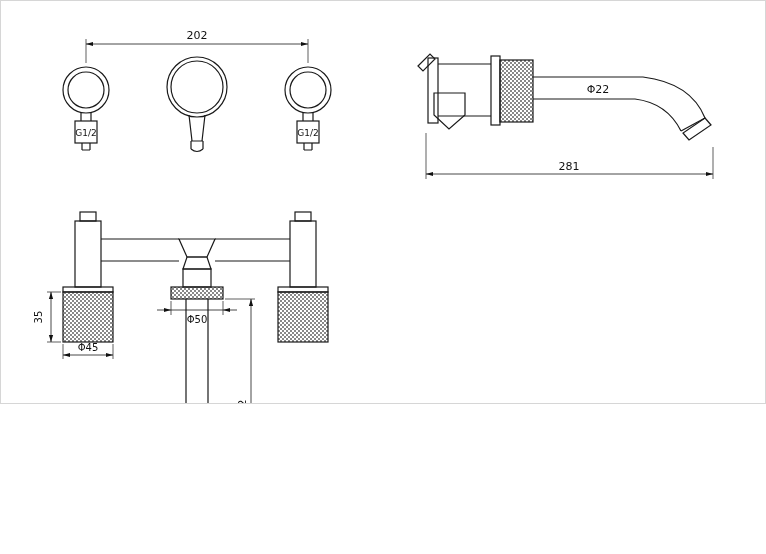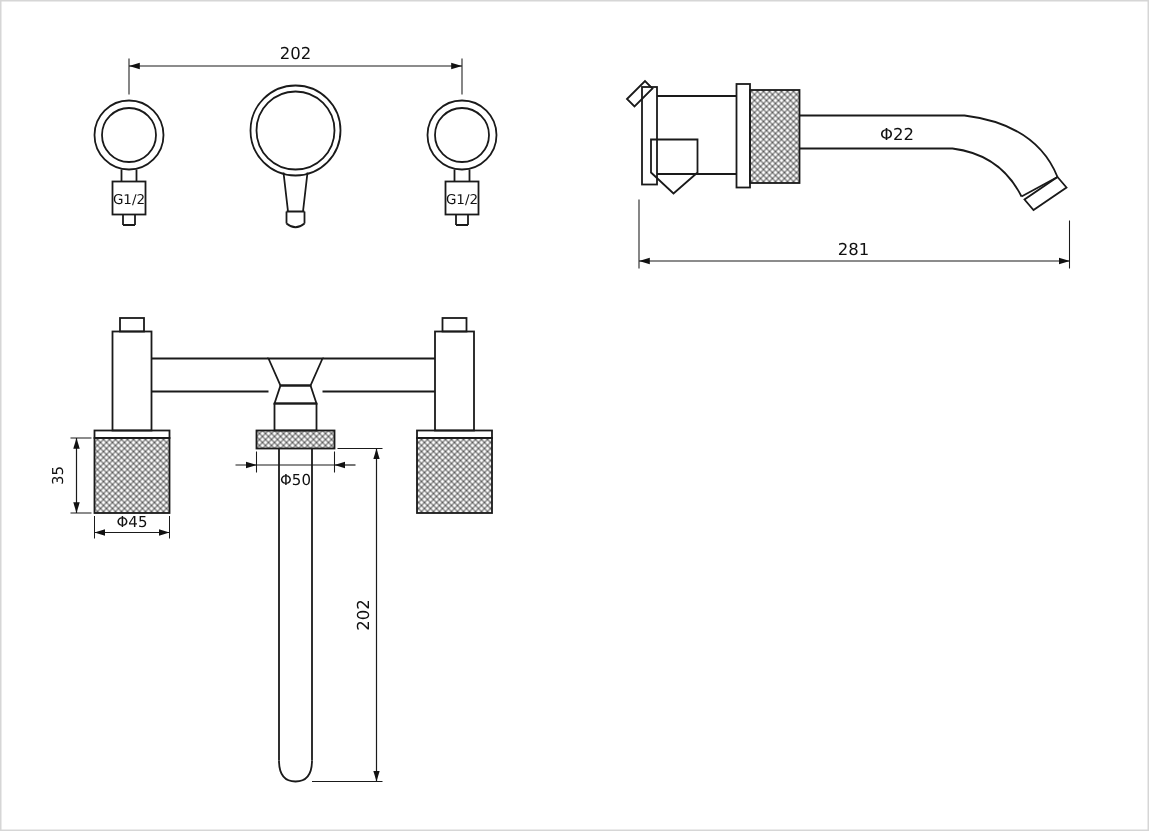--- a/index.html
+++ b/index.html
@@ -1,17 +1,17 @@
 <!DOCTYPE html>
 <html><head>
 <meta charset="utf-8">
 <style>
   html,body{margin:0;padding:0;background:#ffffff;}
   .canvas{
-    width:766px;height:554px;background:#ffffff;
+    width:766px;height:404px;background:#ffffff;
     position:relative;overflow:hidden;
     font-family:"DejaVu Sans","Liberation Sans",sans-serif;
     border:1px solid #d6d6d6;box-sizing:border-box;
   }
   svg{display:block;}
   text{fill:#111;font-family:"DejaVu Sans","Liberation Sans",sans-serif;}
   .dim-text{font-size:11px;}
   .small-text{font-size:9px;}
   .mid-text{font-size:10px;}
   .ol{stroke:#1a1a1a;stroke-width:1.2;fill:none;}

